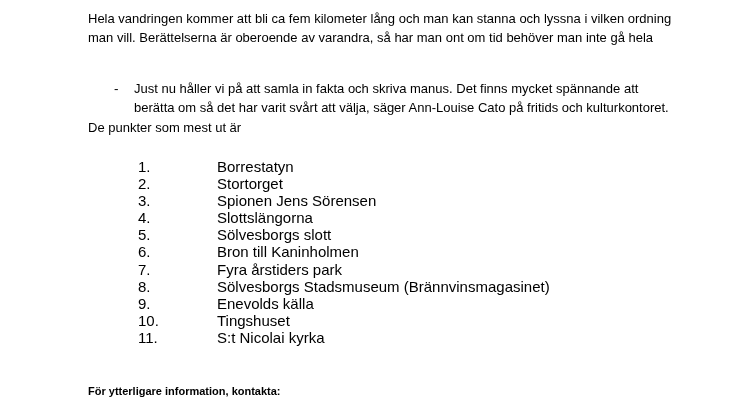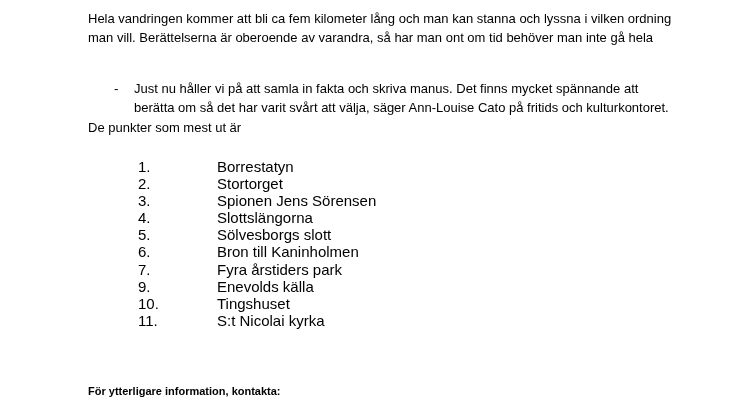--- a/index.html
+++ b/index.html
@@ -110,20 +110,23 @@
     <div class="list-row">
       <span class="list-num">5.</span><span>Sölvesborgs slott</span>
     </div>
     <div class="list-row">
       <span class="list-num">6.</span><span>Bron till Kaninholmen</span>
     </div>
     <div class="list-row">
       <span class="list-num">7.</span><span>Fyra årstiders park</span>
     </div>
     <div class="list-row">
+      <span class="list-num">8.</span><span>Sölvesborgs Stadsmuseum (Brännvinsmagasinet)</span>
+    </div>
+    <div class="list-row">
       <span class="list-num">9.</span><span>Enevolds källa</span>
     </div>
     <div class="list-row">
       <span class="list-num">10.</span><span>Tingshuset</span>
     </div>
     <div class="list-row">
       <span class="list-num">11.</span><span>S:t Nicolai kyrka</span>
     </div>
   </div>
 

